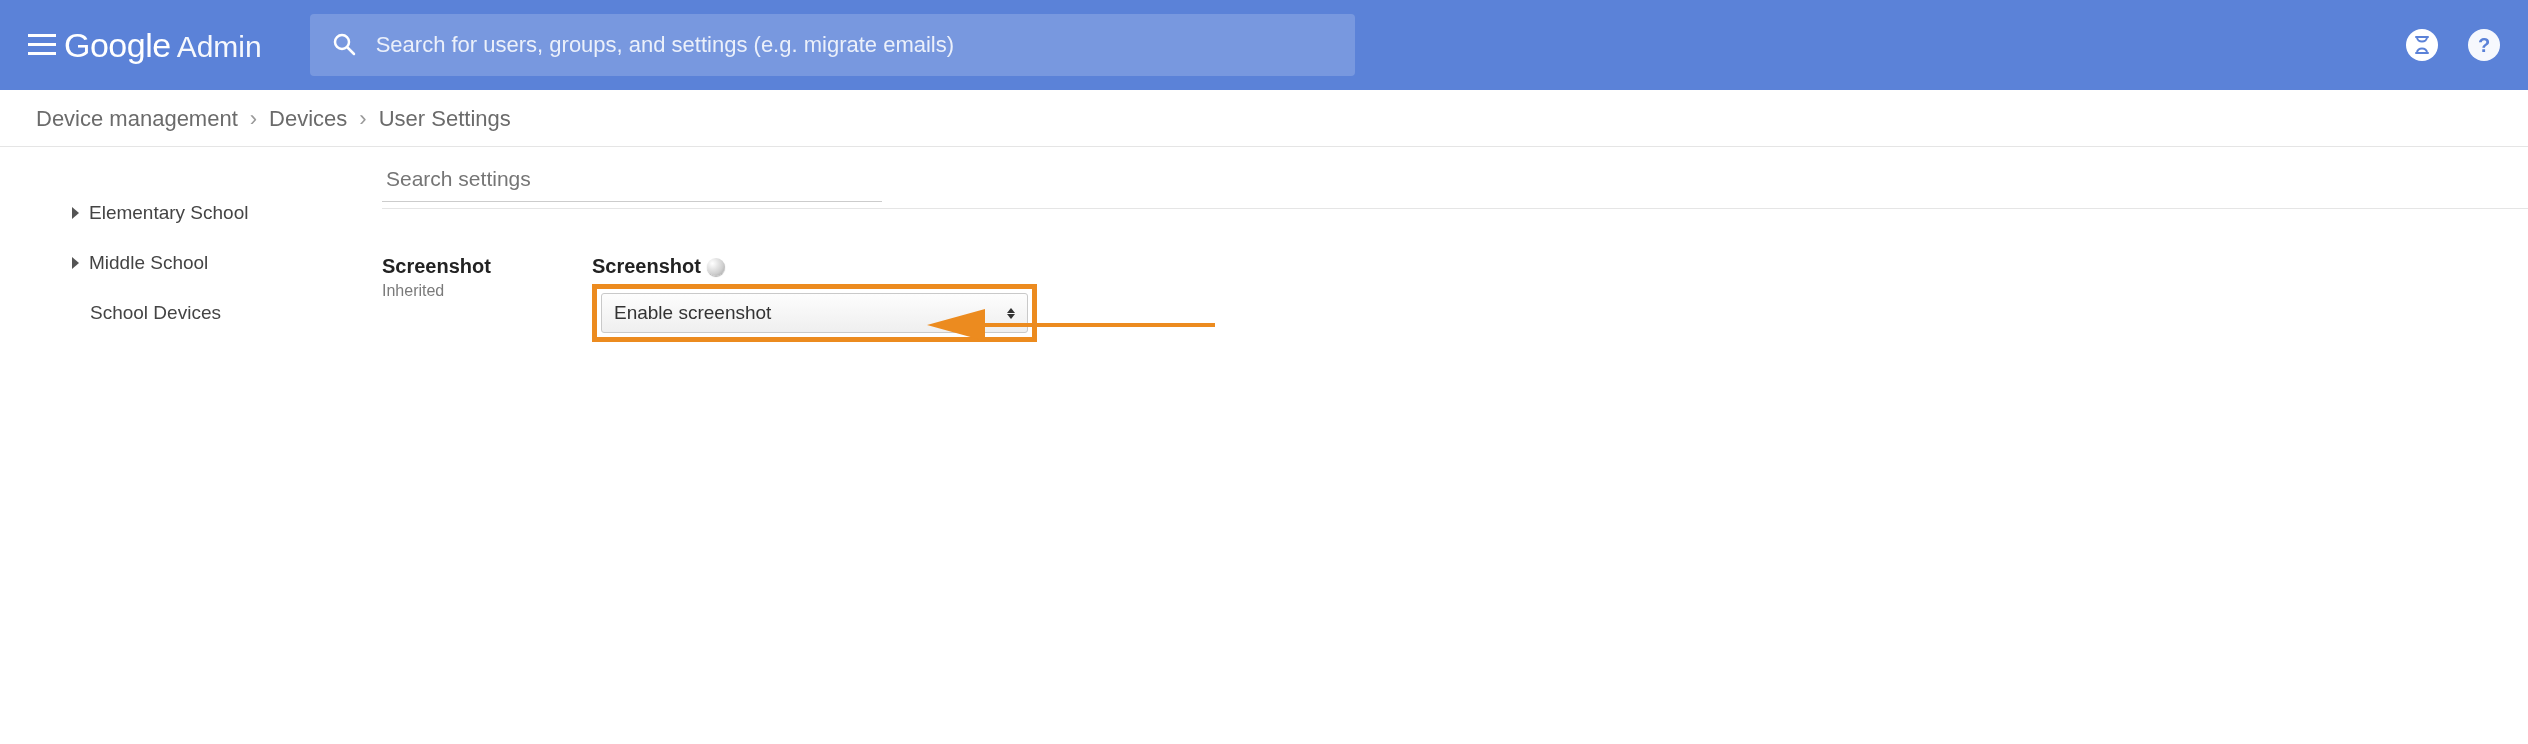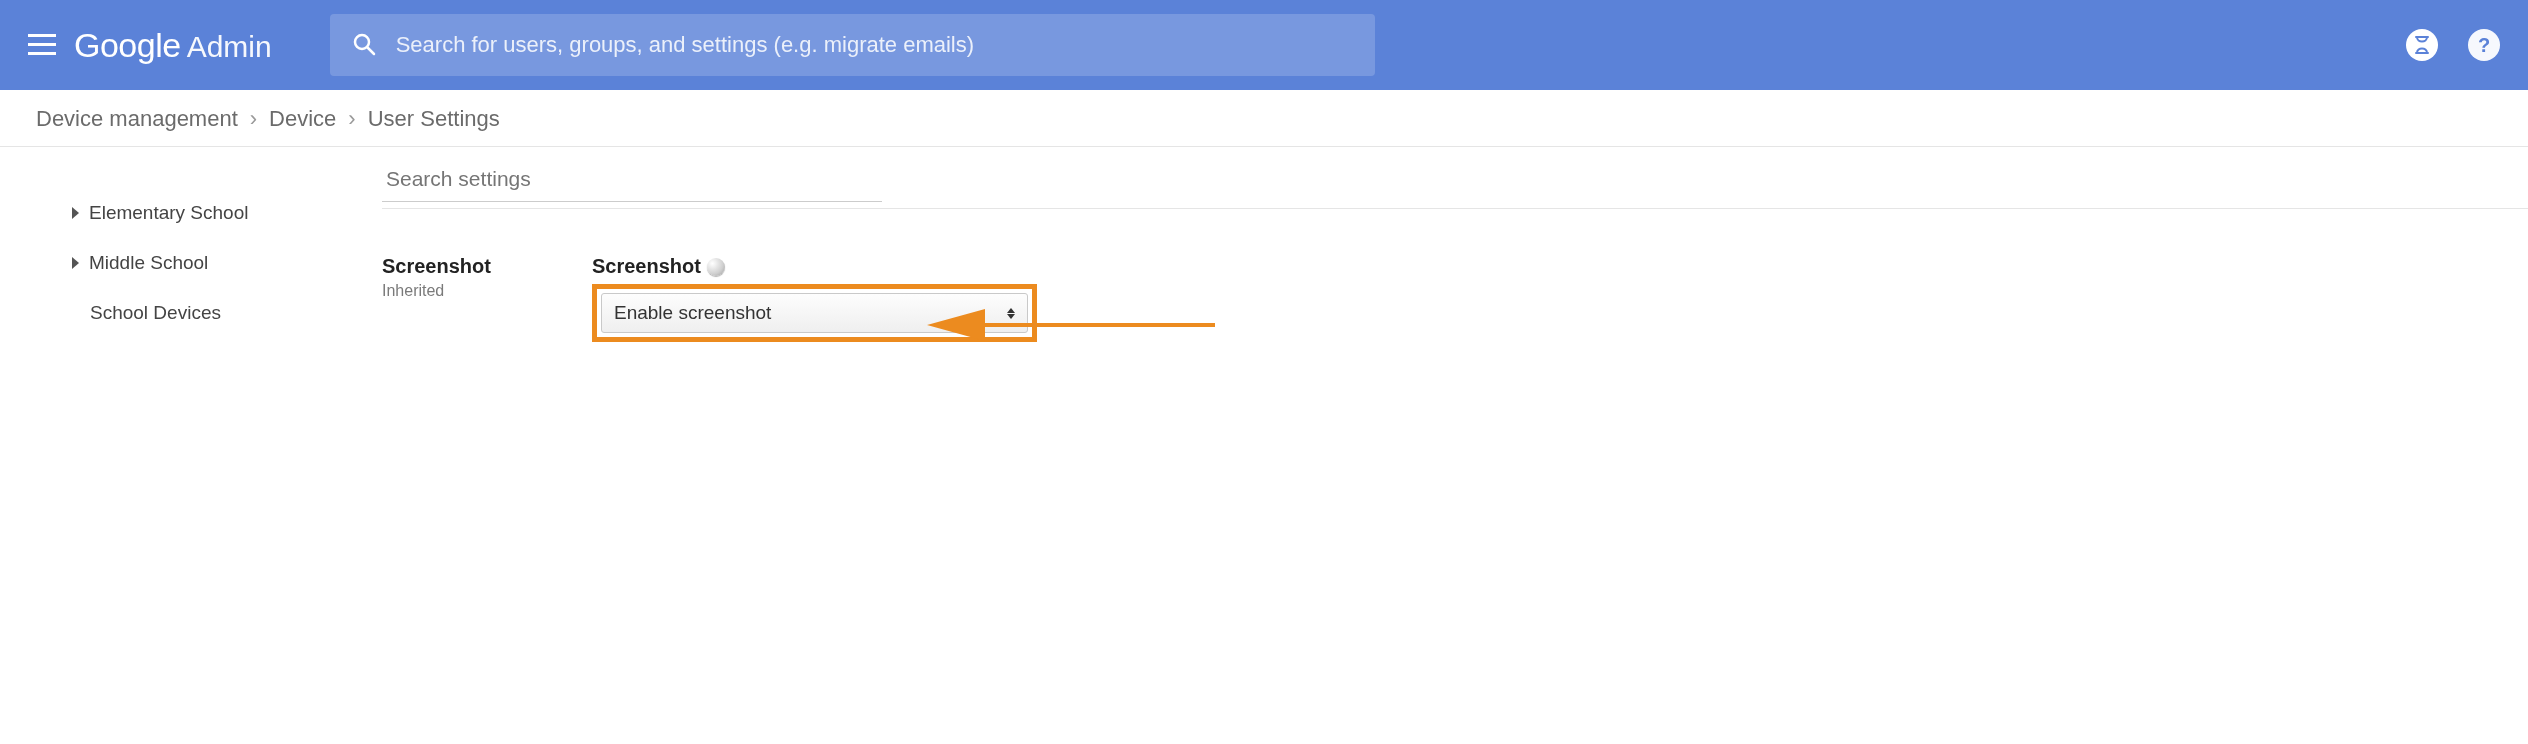--- a/index.html
+++ b/index.html
@@ -6,21 +6,21 @@
     body { font-family: Arial, Helvetica, sans-serif; background: #fff; font-size: 14px; color: #222; }
 
     
     .header {
       background: #5b82d8;
       height: 90px;
       display: flex;
       align-items: center;
       padding: 0 28px;
       color: #fff;
-      gap: 18px;
+      gap: 8px;
     }
     .hamburger svg { display: block; }
     .logo { display: flex; align-items: baseline; gap: 2px; margin-right: 40px; }
     .logo .google { font-size: 34px; font-weight: 400; letter-spacing: -0.5px; }
     .logo .admin  { font-size: 30px; font-weight: 300; margin-left: 4px; opacity: 0.95; }
 
     .search-wrap {
       flex: 1;
       max-width: 1045px;
       height: 62px;
@@ -194,21 +194,21 @@
         <path d="M1 1 H13 M1 17 H13 M2 1 C2 7 12 7 12 1 M2 17 C2 11 12 11 12 17" stroke="#5b82d8" stroke-width="2" fill="none" stroke-linecap="round"></path>
       </svg>
     </div>
     <div class="circ dim">?</div>
   </div>
 </div>
 
 <div class="breadcrumb">
   <span class="crumb">Device management</span>
   <span class="chev">›</span>
-  <span class="crumb">Device</span>
+  <span class="crumb">Devices</span>
   <span class="chev">›</span>
   <span class="crumb">User Settings</span>
 </div>
 
 <div class="main">
 
   <div class="sidebar">
     <div class="org-tree">
 
 

